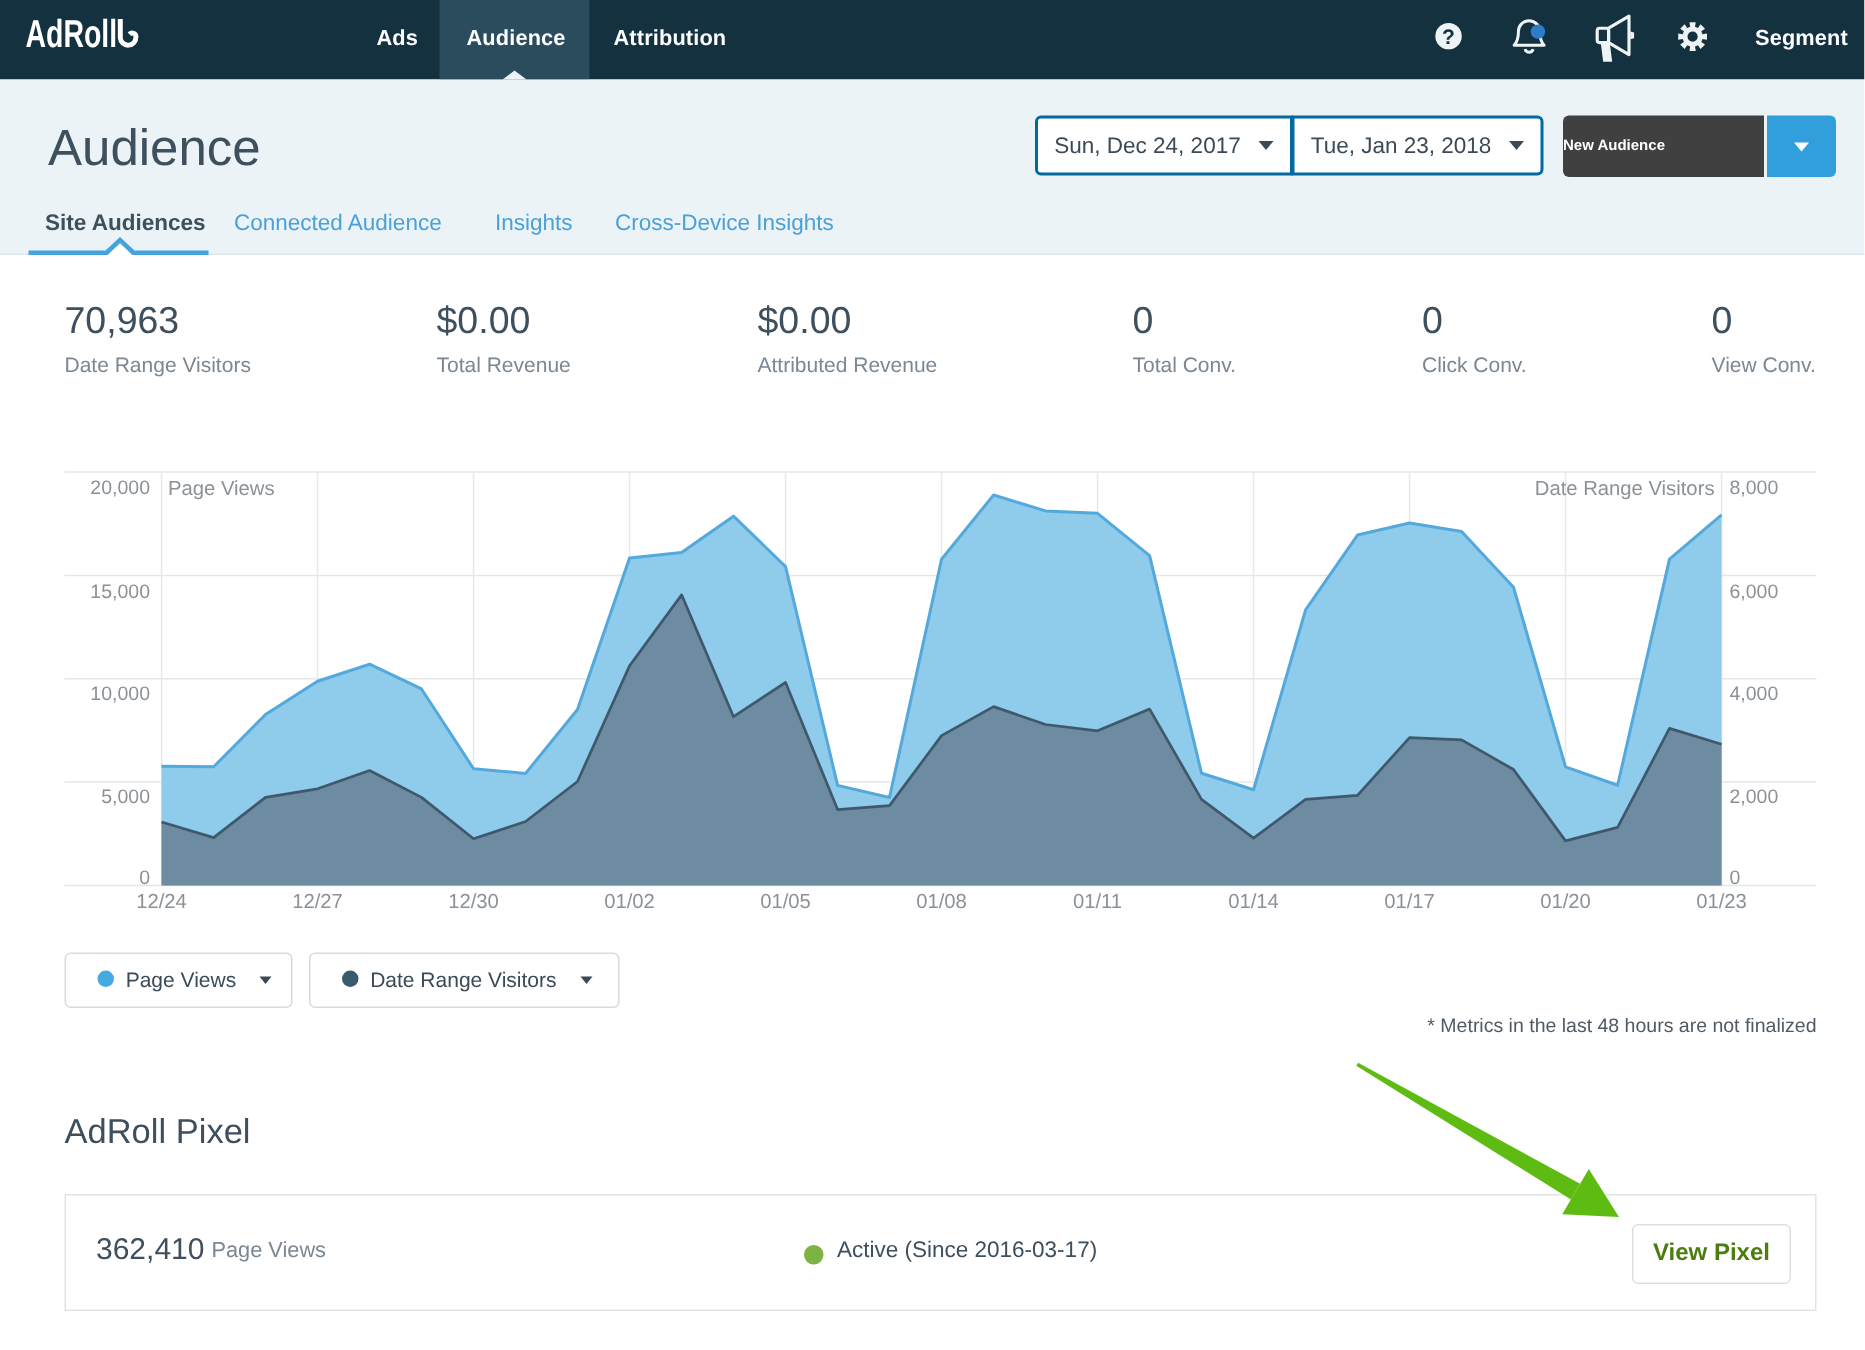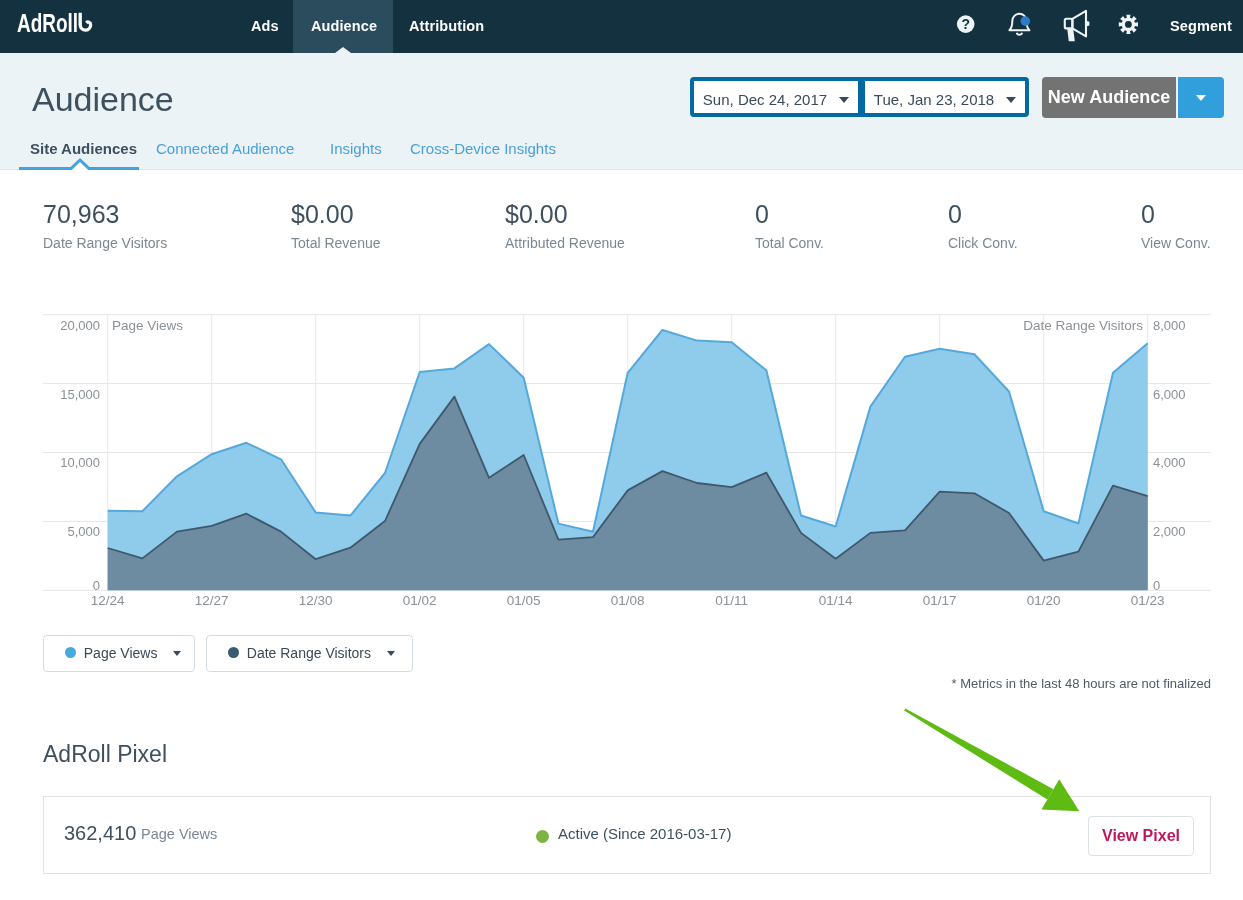--- a/index.html
+++ b/index.html
@@ -6,45 +6,45 @@
 html,body { width:1243px; height:900px; background:#fff; font-family:"Liberation Sans", sans-serif; }
 #page { position:relative; width:1243px; height:900px; overflow:hidden; }
 
 #nav { position:absolute; left:0; top:0; width:1243px; height:53px; background:#14313f; }
 .navitem { position:absolute; top:0; height:53px; line-height:53px; color:#fdfeff; font-size:14.5px; font-weight:bold; letter-spacing:0.1px; }
 #nav-active { position:absolute; left:293px; top:0; width:100px; height:53px; background:#2b4c5d; }
 #nav-notch { position:absolute; left:335px; top:46.5px; width:0; height:0; border-left:8.5px solid transparent; border-right:8.5px solid transparent; border-bottom:6.5px solid #ebf3f7; }
 
 #header { position:absolute; left:0; top:53px; width:1243px; height:117px; background:#ebf3f7; border-bottom:1px solid #dde7ed; }
 #title { position:absolute; left:32px; top:77px; font-size:34px; color:#3e4f5e; line-height:40px; }
-.datebox { position:absolute; top:24px; height:40px; background:#fff; border:4px solid #0369a1; color:#3a4a58; font-size:15px; line-height:38px; text-align:center; }
+.datebox { position:absolute; top:24px; height:40px; background:#fff; border:2px solid #0369a1; color:#3a4a58; font-size:15px; line-height:38px; text-align:center; }
 #date1 { left:690px; width:172px; border-radius:4px 0 0 4px; }
 #date2 { left:861px; width:168px; border-radius:0 4px 4px 0; }
 .caret { display:inline-block; width:0; height:0; border-left:5px solid transparent; border-right:5px solid transparent; border-top:6px solid #3a4a58; vertical-align:middle; margin-left:12px; margin-top:-2px; }
-#newaud { position:absolute; left:1042px; top:24px; width:134px; height:41px; background:#737373; border-radius:4px 0 0 4px; color:#fff; font-size:18px; font-weight:bold; text-align:center; line-height:41px; }
+#newaud { position:absolute; left:1042px; top:24px; width:134px; height:41px; background:#404040; border-radius:4px 0 0 4px; color:#fff; font-size:10px; font-weight:bold; line-height:41px; }
 #newaud2 { position:absolute; left:1178px; top:24px; width:46px; height:41px; background:#309fdb; border-radius:0 4px 4px 0; }
 #newaud2 .caret { border-top-color:#fff; margin:18px 0 0 18px; }
 .tab { position:absolute; top:87px; font-size:15px; }
 .tab.off { color:#4aa0d8; }
 .tab.on { color:#3e4f5e; font-weight:bold; }
 
 .statval { position:absolute; top:200px; font-size:25px; color:#3e4f5e; }
 .statlbl { position:absolute; top:235px; font-size:14px; color:#7b8792; }
 
 .legbtn { position:absolute; top:635px; height:37px; background:#fff; border:1px solid #d5dce1; border-radius:4px; font-size:14px; color:#3a4a58; line-height:35px; }
 .dot { display:inline-block; width:11px; height:11px; border-radius:50%; vertical-align:middle; margin-top:-3px; }
 .legcaret { display:inline-block; width:0; height:0; border-left:4.5px solid transparent; border-right:4.5px solid transparent; border-top:5.5px solid #3a4a58; vertical-align:middle; margin-top:-2px; }
 #footnote { position:absolute; top:676px; right:32px; font-size:13px; color:#4f5a64; }
 #pxhead { position:absolute; left:43px; top:741px; font-size:23px; color:#3e4f5e; }
 #pxcard { position:absolute; left:43px; top:796px; width:1168px; height:78px; background:#fff; border:1px solid #dfe4e8; }
 #pxval { position:absolute; left:20px; top:25px; font-size:20px; color:#3e4f5e; }
 #pxlbl { position:absolute; left:97px; top:29px; font-size:14.5px; color:#7a8792; }
 #pxdot { position:absolute; left:492px; top:33px; width:13px; height:13px; border-radius:50%; background:#7cb342; }
 #pxactive { position:absolute; left:514px; top:28px; font-size:15px; color:#3e4f5e; }
-#viewpx { position:absolute; left:1044px; top:19px; width:106px; height:40px; border:1px solid #dbe0e4; border-radius:4px; color:#be185d; font-size:16px; font-weight:bold; text-align:center; line-height:38px; }
+#viewpx { position:absolute; left:1044px; top:19px; width:106px; height:40px; border:1px solid #dbe0e4; border-radius:4px; color:#4d7c0f; font-size:16px; font-weight:bold; text-align:center; line-height:38px; }
 </style>
 </head>
 <body>
 <div id="page">
 
   <div id="nav">
     <div id="nav-active"></div>
     <svg id="logo" style="position:absolute;left:17px;top:9px" width="85" height="36" viewBox="0 0 85 36">
         <text x="0" y="22.5" font-size="26" font-weight="bold" fill="#fff" font-family="Liberation Sans" transform="scale(0.73,1)">AdRoll</text>
       <path d="M 63.2 3.7 V 16.2 a 5.2 5.2 0 0 0 10.4 -0.6 a 2.5 2.5 0 0 0 -4.3 -1.8" fill="none" stroke="#fff" stroke-width="3.3"></path>

